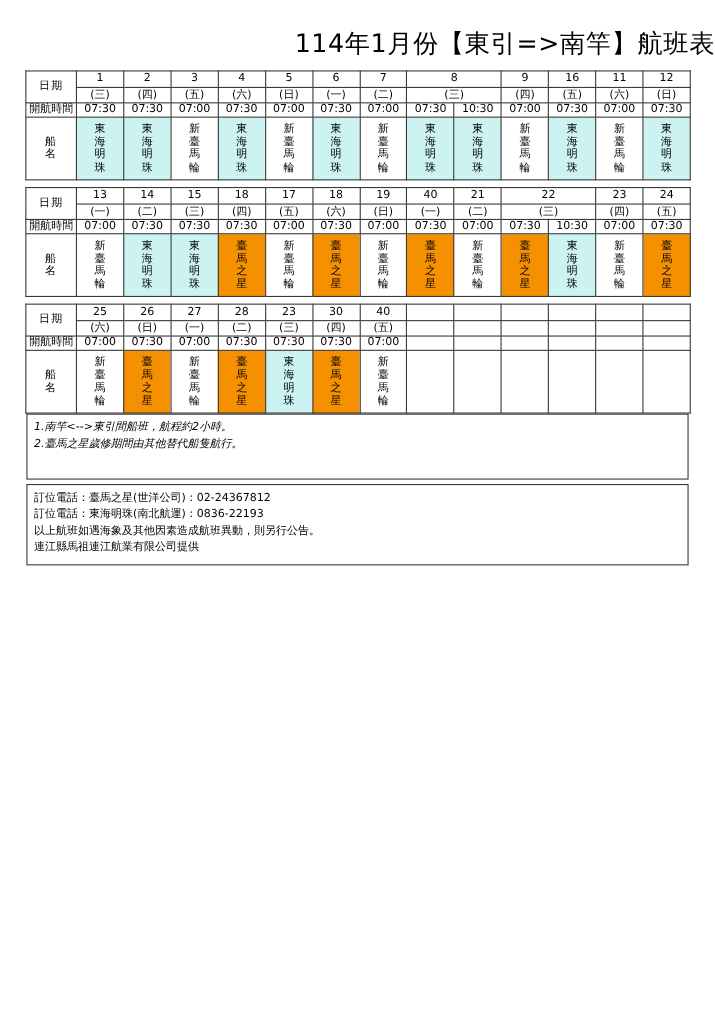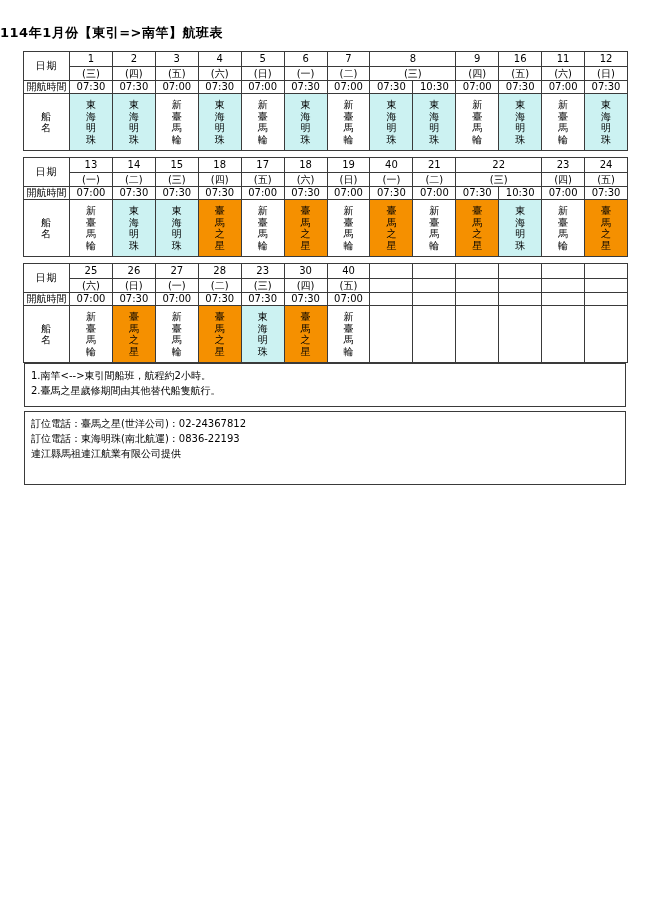--- a/index.html
+++ b/index.html
@@ -7,23 +7,23 @@
     width:650px;height:919px;
     background:#ffffff;
     font-family:"DejaVu Sans","Liberation Sans",sans-serif;
     color:#000;
     -webkit-font-smoothing:none;
   }
   .page{position:relative;width:650px;height:919px;overflow:hidden;}
 
   
   .title{
-    text-align:left;
-    font-size:13px;
-    font-weight:bold;
+    text-align:right;
+    font-size:23px;
+    font-weight:normal;
     letter-spacing:.5px;
     padding-top:24px;
     padding-bottom:9px;
     font-family:"DejaVu Sans","Liberation Sans",sans-serif;
   }
 
   
   .sched-wrap{width:604px;margin:0 auto;}
   table.sched{
     border-collapse:collapse;
@@ -82,21 +82,21 @@
   .notebox{
     width:602px;
     margin:0 auto;
     border:1px solid #3a3a3a;
     border-top:none;
     box-sizing:border-box;
     padding:4px 5px 4px 6px;
     font-size:10px;
     line-height:1.5;
   }
-  .notebox.first{border-top:1px solid #3a3a3a;height:44px;}
+  .notebox.first{border-top:1px solid #3a3a3a;height:60px;font-style:italic;}
   .notebox.second{margin-top:4px;border-top:1px solid #3a3a3a;height:74px;}
   .notebox p{margin:0;white-space:pre;}
   .notebox p.indent{padding-left:42px;}
 </style>
 </head>
 <body>
 
 <div class="page">
 
   <div class="title">114年1月份【東引=&gt;南竿】航班表</div>
@@ -531,17 +531,18 @@
     <div id="notes-host">
         <p>1.南竿&lt;--&gt;東引間船班，航程約2小時。</p>
         <p>2.臺馬之星歲修期間由其他替代船隻航行。</p>
       </div>
   </div>
 
   <div class="notebox second">
     <div id="contact-host">
         <p>訂位電話：臺馬之星(世洋公司)：02-24367812</p>
         <p>訂位電話：東海明珠(南北航運)：0836-22193</p>
+        <p>以上航班如遇海象及其他因素造成航班異動，則另行公告。</p>
         <p>連江縣馬祖連江航業有限公司提供</p>
       </div>
   </div>
 
 </div>
 
 </body></html>

